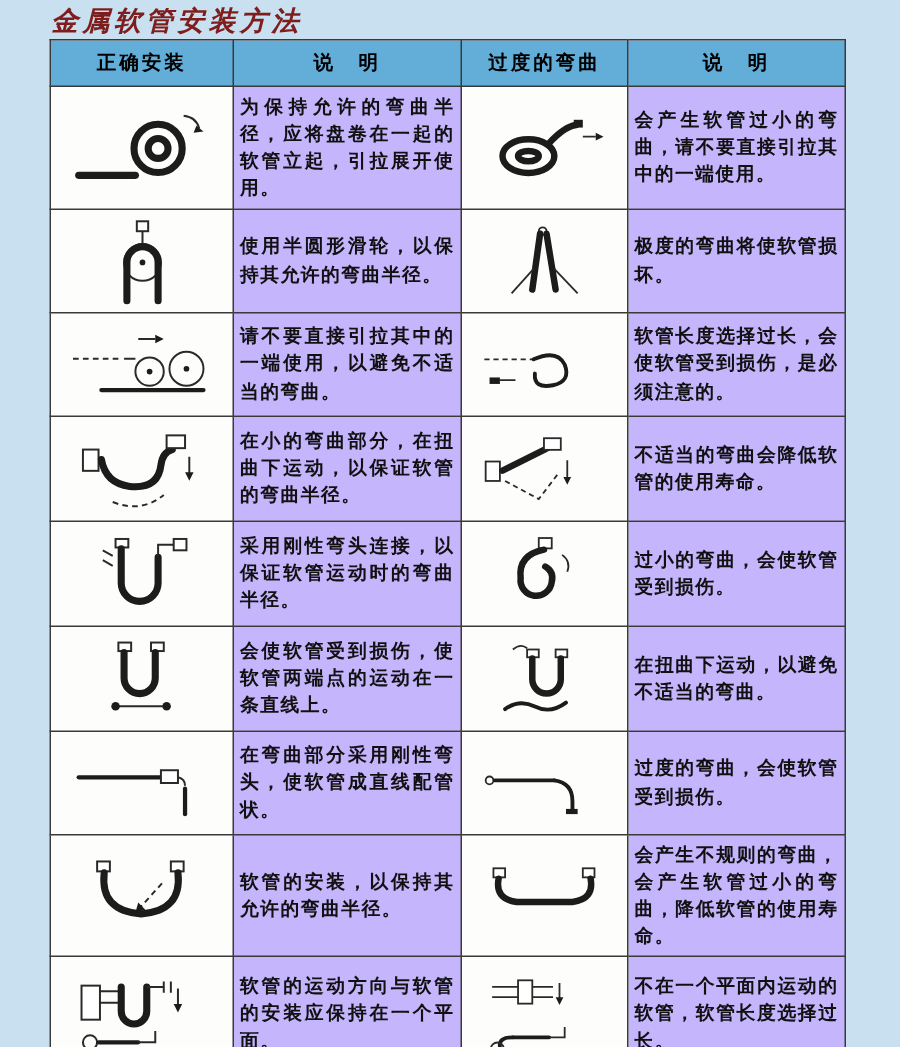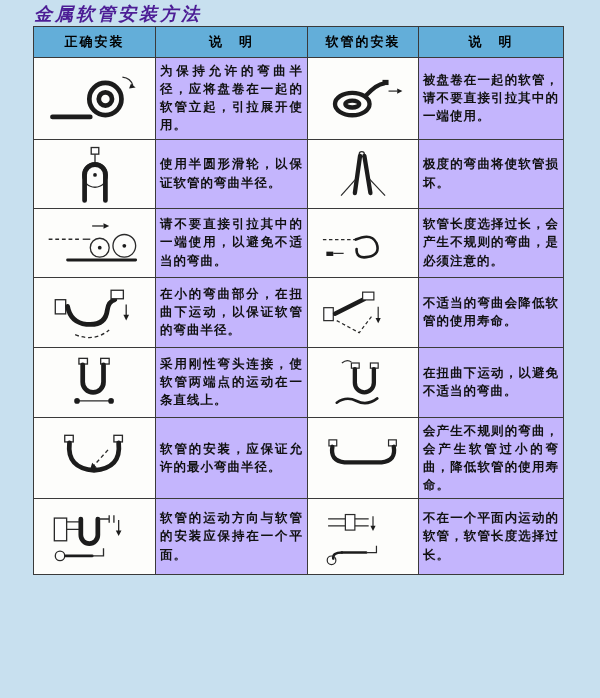--- a/index.html
+++ b/index.html
@@ -11,21 +11,21 @@
     position:relative;
     overflow:hidden;
   }
   .page-title{
     position:absolute;left:34px;top:2px;
     font-family:"DejaVu Serif","Liberation Serif",serif;
     font-style:italic;
     font-weight:bold;
     font-size:18px;
     letter-spacing:3px;
-    color:#4c1d95;
+    color:#7f1d1d;
   }
   table.install-table{
     position:absolute;left:33px;top:26px;
     border-collapse:collapse;
     table-layout:fixed;
     width:530px;
     background:#fff;
   }
   table.install-table th, table.install-table td{
     border:1px solid #3a3a3a;
@@ -70,21 +70,21 @@
   <colgroup>
     <col style="width:122px">
       <col style="width:152px">
       <col style="width:111px">
       <col style="width:145px">
   </colgroup>
   <tbody>
       <tr>
     <th class="hdr">正确安装</th>
     <th class="hdr">说　明</th>
-    <th class="hdr">软管的安装</th>
+    <th class="hdr">过度的弯曲</th>
     <th class="hdr">说　明</th>
   </tr>
 
   <tr style="height:76px">
     <td class="img-cell">
       <svg class="illu" width="104" height="60" viewBox="0 0 110 60">
         <path class="hose" d="M10 50 H50"></path>
         <circle class="hose" cx="66" cy="31" r="17"></circle>
         <circle class="hose" cx="66" cy="31" r="7"></circle>
         <path class="thin" d="M84 8 q9 1 11 9"></path>
@@ -95,34 +95,34 @@
     <td class="img-cell">
       <svg class="illu" width="95" height="60" viewBox="0 0 110 60">
         <ellipse class="hose" cx="42" cy="37" rx="20" ry="13"></ellipse>
         <ellipse class="hose" cx="42" cy="37" rx="8" ry="4"></ellipse>
         <path class="hose" d="M58 27 Q70 14 79 13"></path>
         <rect class="fill" x="77" y="9" width="7" height="6"></rect>
         <path class="thin" d="M84 22 h10"></path>
             <path class="fill" d="M94 19 l6 3 -6 3 z"></path>
       </svg>
     </td>
-    <td class="desc-cell">被盘卷在一起的软管，请不要直接引拉其中的一端使用。</td>
+    <td class="desc-cell">会产生软管过小的弯曲，请不要直接引拉其中的一端使用。</td>
   </tr>
 
   <tr style="height:68px">
     <td class="img-cell">
       <svg class="illu" width="104" height="60" viewBox="0 0 110 60">
         <rect class="box" x="51" y="2" width="8" height="7"></rect>
         <path class="thin" d="M55 9 V18"></path>
         <circle class="thin" cx="55" cy="31" r="13"></circle>
         <circle class="fill" cx="55" cy="31" r="2"></circle>
         <path class="hose" d="M44 58 V31 A11 11 0 0 1 66 31 V58"></path>
       </svg>
     </td>
-    <td class="desc-cell">使用半圆形滑轮，以保证软管的弯曲半径。</td>
+    <td class="desc-cell">使用半圆形滑轮，以保持其允许的弯曲半径。</td>
     <td class="img-cell">
       <svg class="illu" width="95" height="60" viewBox="0 0 110 60">
         <circle class="thin" cx="53" cy="7" r="3"></circle>
         <path class="hose" d="M51 9 L45 52"></path>
         <path class="hose" d="M56 9 L63 52"></path>
         <path class="thin" d="M29 55 L46 36"></path>
         <path class="thin" d="M80 55 L62 36"></path>
       </svg>
     </td>
     <td class="desc-cell">极度的弯曲将使软管损坏。</td>
@@ -144,21 +144,21 @@
     </td>
     <td class="desc-cell">请不要直接引拉其中的一端使用，以避免不适当的弯曲。</td>
     <td class="img-cell">
       <svg class="illu" width="95" height="60" viewBox="0 0 110 60">
         <path class="dash" d="M8 26 H46"></path>
         <path class="hose3" d="M46 26 q18 -8 24 4 q5 13 -9 16 q-15 3 -14 -9"></path>
         <rect class="fill" x="12" y="40" width="8" height="5"></rect>
         <path class="thin" d="M20 42 H32"></path>
       </svg>
     </td>
-    <td class="desc-cell">软管长度选择过长，会产生不规则的弯曲，是必须注意的。</td>
+    <td class="desc-cell">软管长度选择过长，会使软管受到损伤，是必须注意的。</td>
   </tr>
 
   <tr style="height:70px">
     <td class="img-cell">
       <svg class="illu" width="104" height="60" viewBox="0 0 110 60">
         <rect class="box" x="13" y="17" width="11" height="15"></rect>
         <path class="hose" d="M26 24 q3 17 20 19 q20 2 22 -15 q1 -9 8 -11"></path>
         <rect class="box" x="72" y="7" width="13" height="9"></rect>
         <path class="dash" d="M34 54 q20 8 36 -5"></path>
         <path class="thin" d="M88 22 v12"></path>
@@ -172,57 +172,97 @@
         <path class="hose" d="M22 32 L56 15"></path>
         <rect class="box" x="54" y="7" width="13" height="9"></rect>
         <path class="dash" d="M24 40 L50 54 L66 33"></path>
         <path class="thin" d="M72 24 v14"></path>
             <path class="fill" d="M69 37 l3 6 3 -6 z"></path>
       </svg>
     </td>
     <td class="desc-cell">不适当的弯曲会降低软管的使用寿命。</td>
   </tr>
 
+  <tr style="height:70px">
+    <td class="img-cell">
+      <svg class="illu" width="104" height="60" viewBox="0 0 110 60">
+        <rect class="box" x="36" y="6" width="9" height="6"></rect>
+        <path class="hose" d="M40 13 V37 a13 13 0 0 0 26 0 V19"></path>
+        <path class="thin" d="M66 18 v-8 h12"></path>
+        <rect class="box" x="77" y="6" width="9" height="8"></rect>
+        <path class="thin" d="M27 14 l7 4 m-7 3 l7 4"></path>
+      </svg>
+    </td>
+    <td class="desc-cell">采用刚性弯头连接，以保证软管运动时的弯曲半径。</td>
+    <td class="img-cell">
+      <svg class="illu" width="95" height="60" viewBox="0 0 110 60">
+        <rect class="box" x="50" y="3" width="10" height="8"></rect>
+        <path class="hose" d="M54 12 q-20 4 -18 22 a12 12 0 0 0 24 3 q2 -8 -5 -12"></path>
+        <path class="thin" d="M68 16 q7 5 4 13"></path>
+      </svg>
+    </td>
+    <td class="desc-cell">过小的弯曲，会使软管受到损伤。</td>
+  </tr>
 
   <tr style="height:70px">
     <td class="img-cell">
       <svg class="illu" width="104" height="60" viewBox="0 0 110 60">
         <rect class="box" x="38" y="5" width="9" height="6"></rect>
         <rect class="box" x="61" y="5" width="9" height="6"></rect>
         <path class="hose" d="M42 12 V30 a11 11 0 0 0 22 0 V12"></path>
         <path class="thin" d="M36 50 H72"></path>
         <circle class="fill" cx="36" cy="50" r="3"></circle>
         <circle class="fill" cx="72" cy="50" r="3"></circle>
       </svg>
     </td>
-    <td class="desc-cell">采用刚性弯头连接，使软管两端点的运动在一条直线上。</td>
+    <td class="desc-cell">会使软管受到损伤，使软管两端点的运动在一条直线上。</td>
     <td class="img-cell">
       <svg class="illu" width="95" height="60" viewBox="0 0 110 60">
         <path class="thin" d="M30 8 q6 -5 11 -1"></path>
         <rect class="box" x="41" y="8" width="9" height="6"></rect>
         <rect class="box" x="63" y="8" width="9" height="6"></rect>
         <path class="hose" d="M45 15 V31 a11 11 0 0 0 22 0 V15"></path>
         <path class="hose3" d="M24 54 q11 -8 23 -2 q12 6 24 -3"></path>
       </svg>
     </td>
     <td class="desc-cell">在扭曲下运动，以避免不适当的弯曲。</td>
   </tr>
 
+  <tr style="height:66px">
+    <td class="img-cell">
+      <svg class="illu" width="104" height="60" viewBox="0 0 110 60">
+        <path class="hose3" d="M10 26 H70"></path>
+        <rect class="box" x="68" y="21" width="12" height="9"></rect>
+        <path class="thin" d="M80 26 q5 1 5 6"></path>
+        <path class="hose3" d="M85 34 V52"></path>
+      </svg>
+    </td>
+    <td class="desc-cell">在弯曲部分采用刚性弯头，使软管成直线配管状。</td>
+    <td class="img-cell">
+      <svg class="illu" width="95" height="60" viewBox="0 0 110 60">
+        <circle class="thin" cx="12" cy="28" r="3"></circle>
+        <path class="hose3" d="M16 28 H62"></path>
+        <path class="hose3" d="M62 28 q14 2 14 16 V50"></path>
+        <rect class="fill" x="71" y="50" width="9" height="4"></rect>
+      </svg>
+    </td>
+    <td class="desc-cell">过度的弯曲，会使软管受到损伤。</td>
+  </tr>
 
   <tr style="height:70px">
     <td class="img-cell">
       <svg class="illu" width="104" height="60" viewBox="0 0 110 60">
         <rect class="box" x="23" y="6" width="9" height="7"></rect>
         <rect class="box" x="75" y="6" width="9" height="7"></rect>
         <path class="hose" d="M28 14 q-3 27 26 29 q29 -2 26 -29"></path>
         <path class="dash" d="M52 40 L70 20"></path>
         <path class="fill" d="M50 42 l2 -7 5 5 z"></path>
       </svg>
     </td>
-    <td class="desc-cell">软管的安装，应保证允许的最小弯曲半径。</td>
+    <td class="desc-cell">软管的安装，以保持其允许的弯曲半径。</td>
     <td class="img-cell">
       <svg class="illu" width="95" height="60" viewBox="0 0 110 60">
         <rect class="box" x="15" y="9" width="9" height="7"></rect>
         <rect class="box" x="84" y="9" width="9" height="7"></rect>
         <path class="hose" d="M19 17 q-3 16 14 18 H76 q17 -2 14 -18"></path>
       </svg>
     </td>
     <td class="desc-cell">会产生不规则的弯曲，会产生软管过小的弯曲，降低软管的使用寿命。</td>
   </tr>
 

